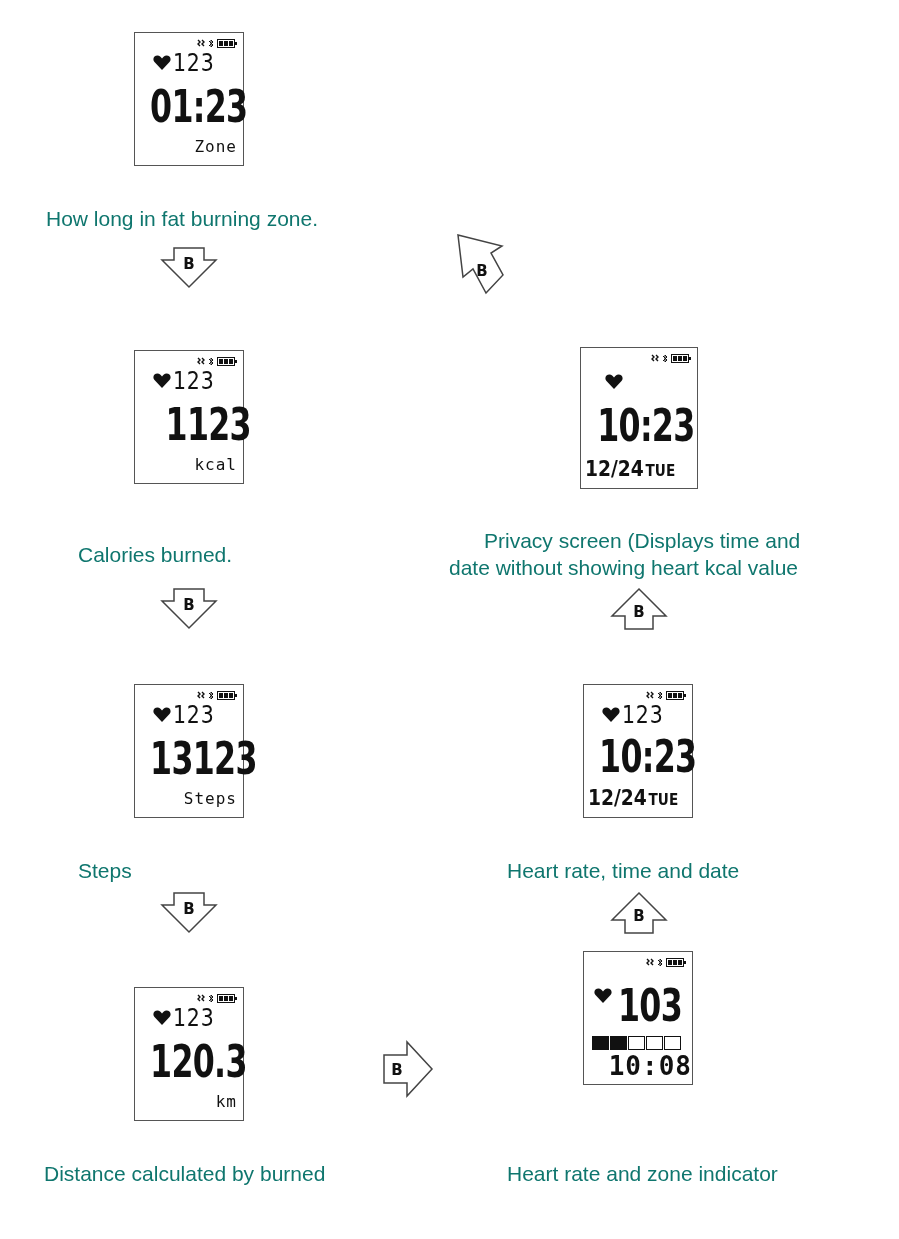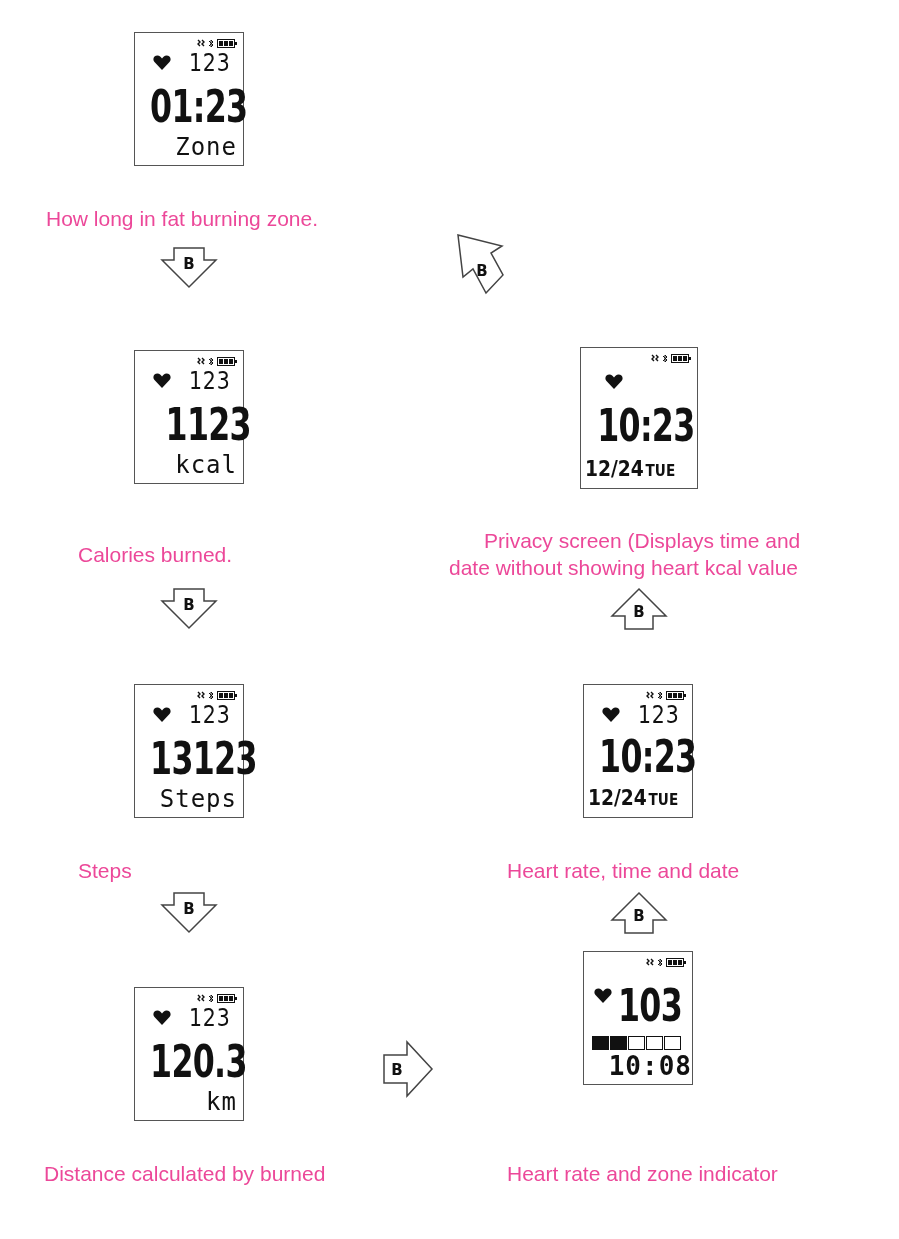--- a/index.html
+++ b/index.html
@@ -2,33 +2,33 @@
 <html><head>
 <meta charset="utf-8">
 <style>
   html, body { margin:0; padding:0; background:#ffffff; }
   body { width:899px; height:1239px; position:relative; overflow:hidden;
          font-family:"Liberation Sans", sans-serif; color:#111; }
   .screen { position:absolute; width:110px; height:134px; border:1.5px solid #555;
             background:#fff; box-sizing:border-box; }
   .status { position:absolute; top:5px; right:6px; height:10px; display:flex; align-items:center; gap:3px; }
   .status svg { display:block; }
-  .hrline { position:absolute; left:18px; top:17px; display:flex; align-items:center; gap:18px; }
+  .hrline { position:absolute; left:18px; top:17px; display:flex; align-items:center; gap:2px; }
   .heart { width:18px; height:16px; display:block; }
   .hrval { font-family:"DejaVu Sans", sans-serif; font-size:25px; line-height:25px;
            transform:scaleX(0.82); transform-origin:left center; letter-spacing:1px; font-weight:normal; }
   .big { position:absolute; left:0; right:0; text-align:center;
          font-family:"DejaVu Sans", sans-serif; font-weight:bold; font-size:44px; line-height:44px;
          transform:scaleX(0.72); letter-spacing:-1px; }
   .unit { position:absolute; right:6px; bottom:8px; font-family:"DejaVu Sans Mono", monospace;
-          font-size:24px; line-height:20px; letter-spacing:1px; }
+          font-size:16px; line-height:20px; letter-spacing:1px; }
   .date { position:absolute; left:4px; bottom:6px; font-family:"DejaVu Sans", sans-serif;
           font-weight:bold; font-size:22px; line-height:22px; transform:scaleX(0.85); transform-origin:left; white-space:nowrap; }
   .date .dow { font-size:16px; margin-left:2px; }
-  .caption { position:absolute; font-size:21px; line-height:26px; color:#ec4899; white-space:nowrap; }
+  .caption { position:absolute; font-size:21px; line-height:26px; color:#0f766e; white-space:nowrap; }
   .arrow { position:absolute; }
   .zonebar { position:absolute; left:8px; top:84px; display:flex; gap:1px; }
   .zonebar span { width:17px; height:14px; box-sizing:border-box; border:1.5px solid #111; }
   .zonebar span.on { background:#111; }
   .clock2 { position:absolute; left:0; right:0; bottom:4px; text-align:right;
             font-family:"DejaVu Sans Mono", monospace; font-weight:bold; font-size:26px; line-height:28px; letter-spacing:1px; }
 </style>
 </head>
 <body>
 

